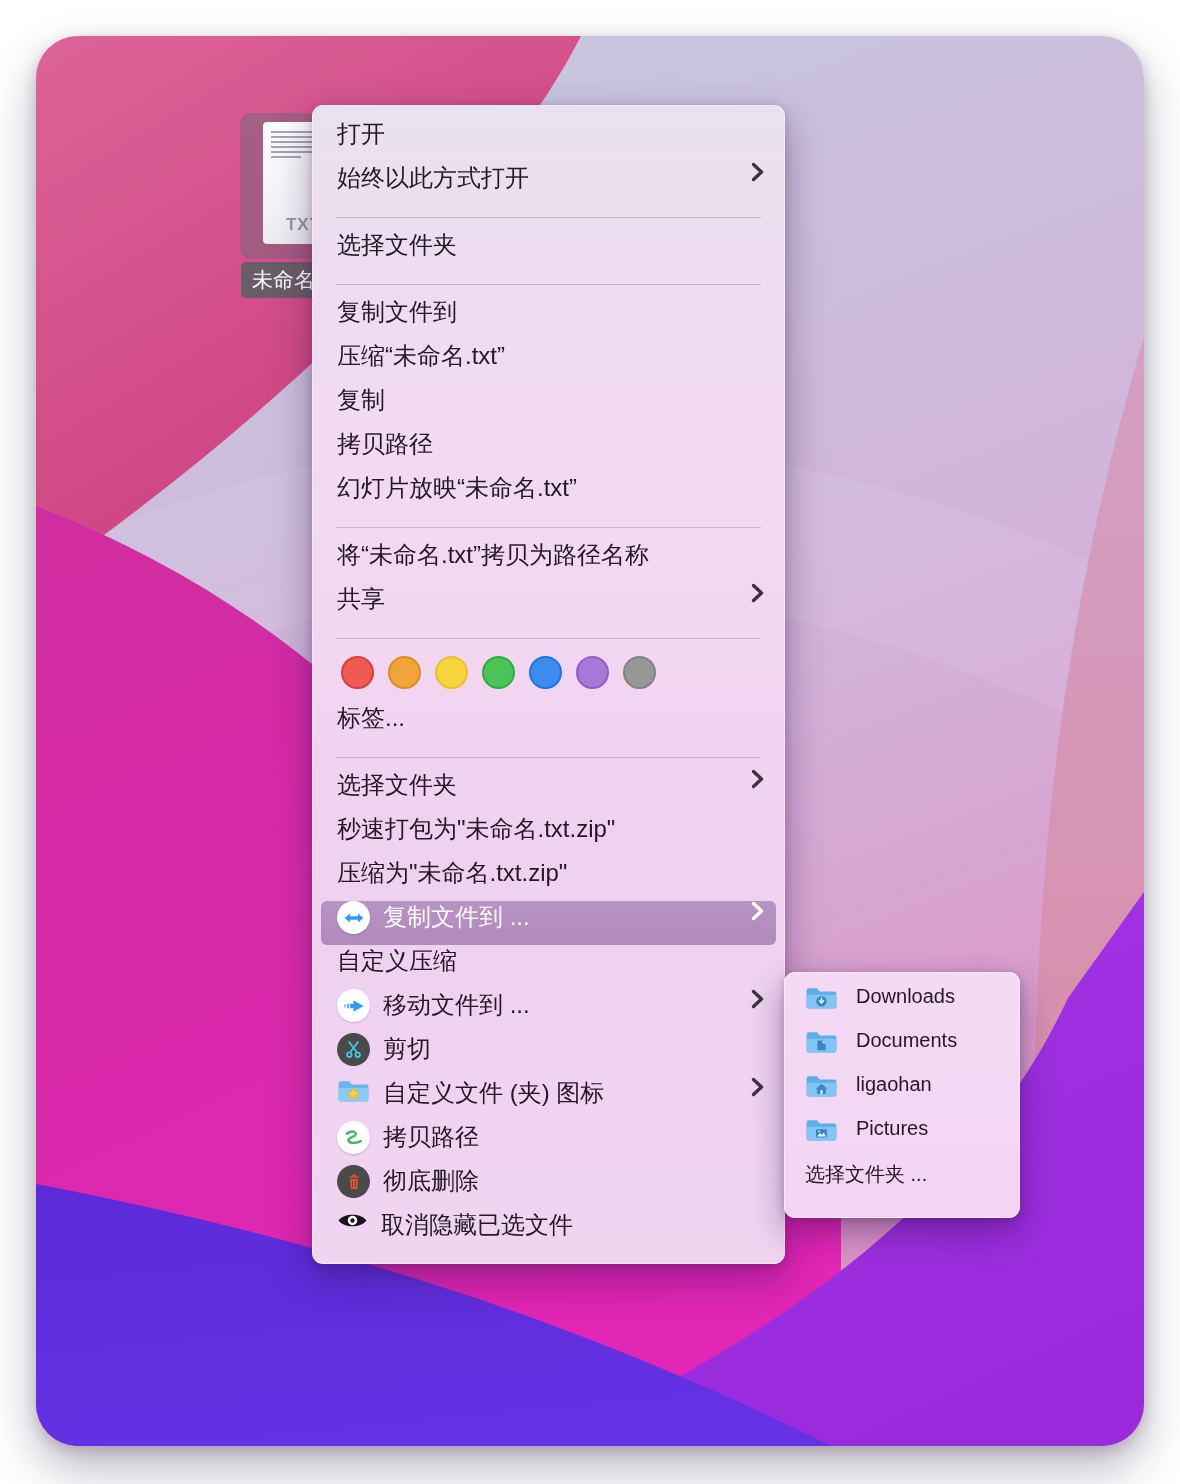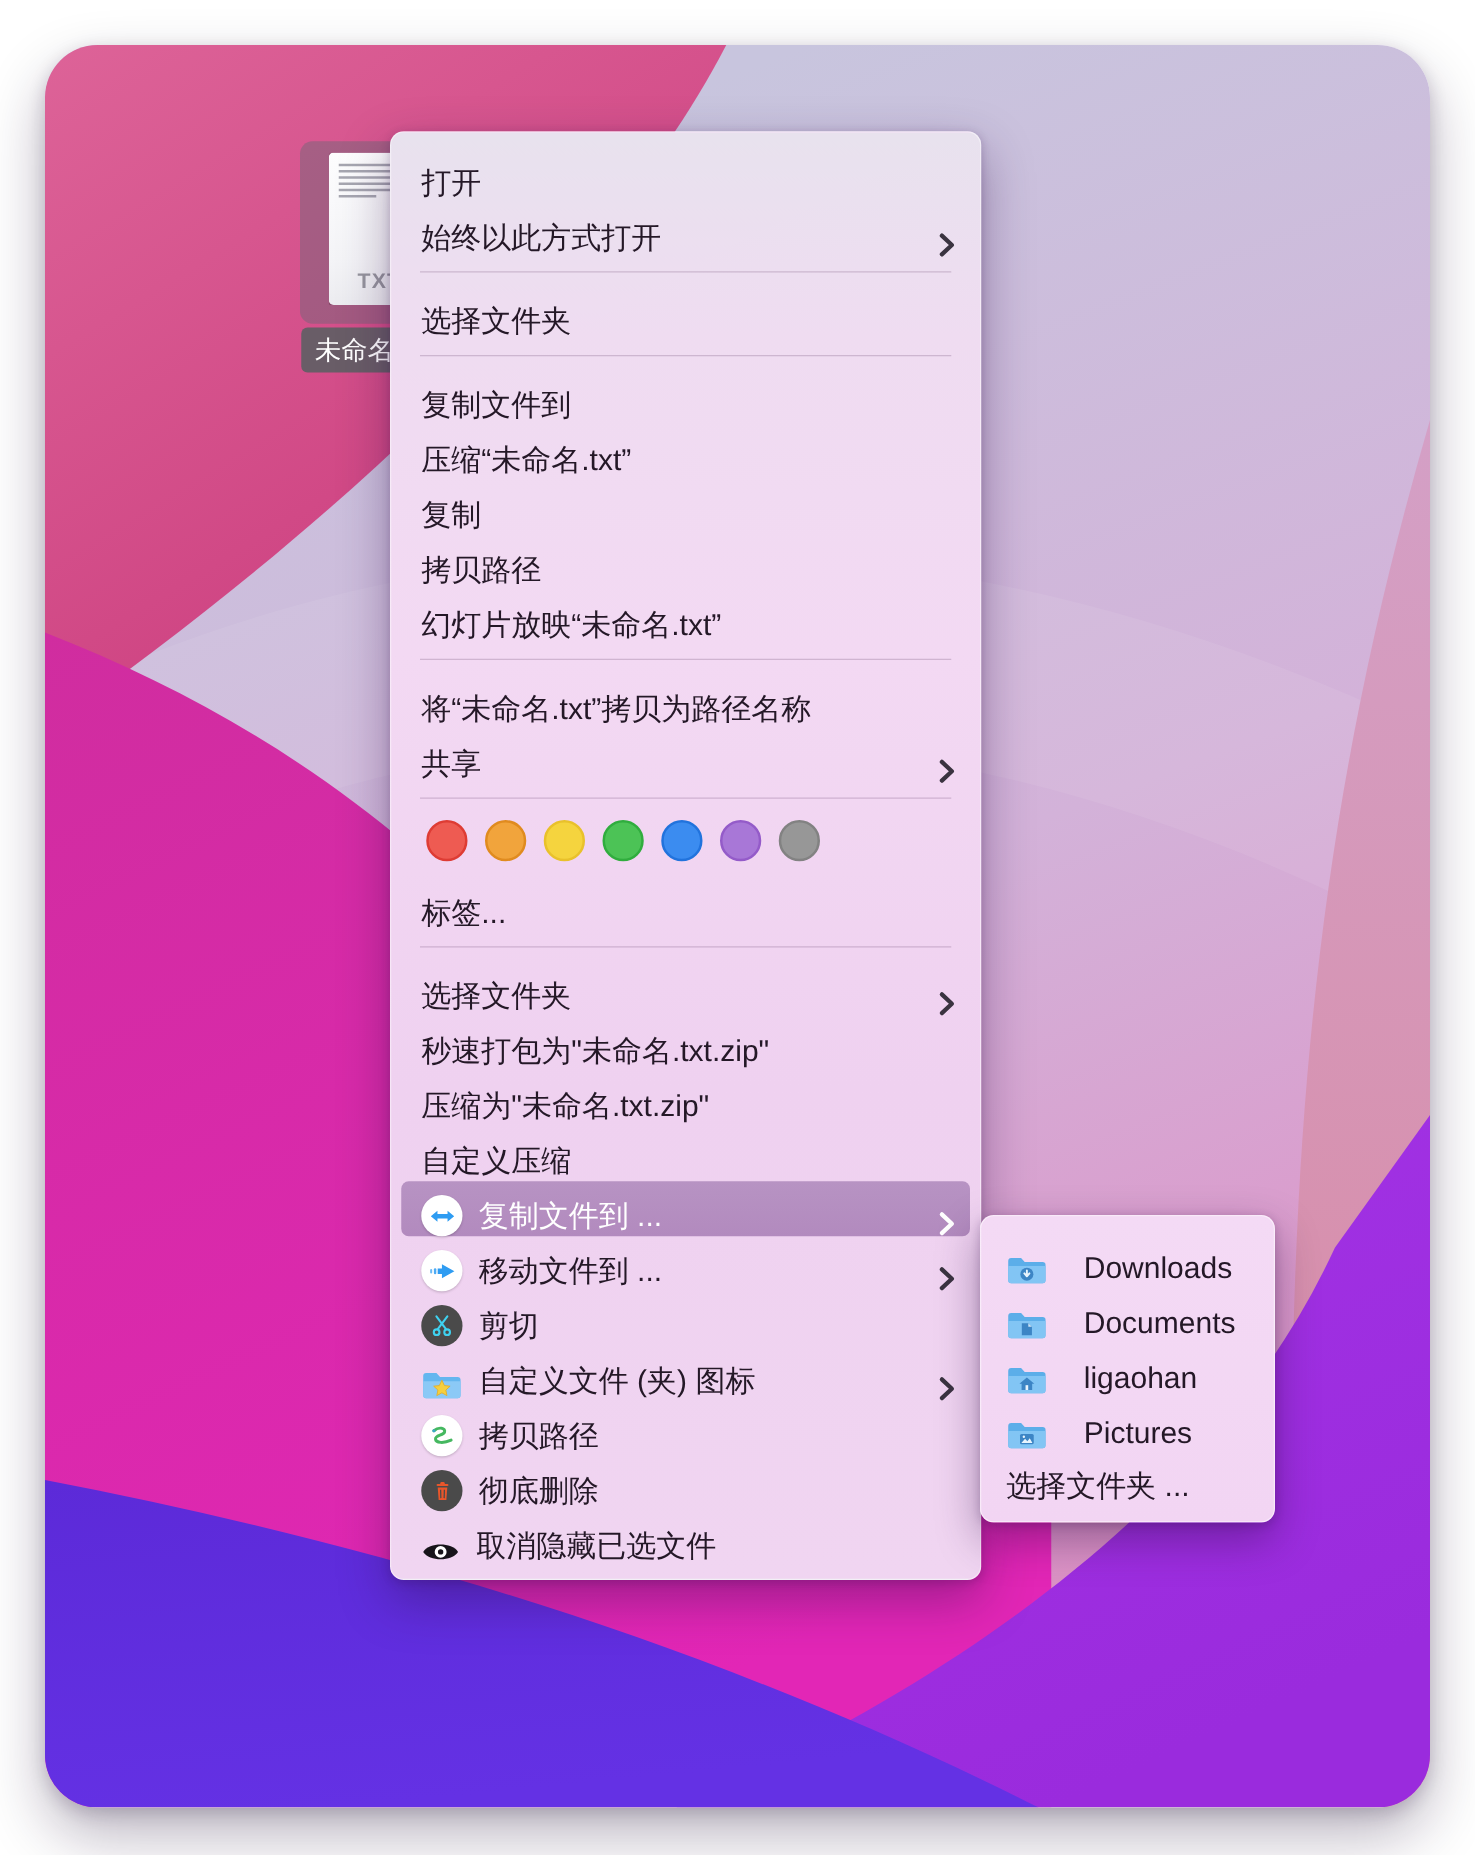--- a/index.html
+++ b/index.html
@@ -45,21 +45,21 @@
   
   .menu{
     position:absolute;left:312px;top:105px;width:473px;
     border-radius:11px;padding:12px 0 10px 0;box-sizing:border-box;
     background:linear-gradient(180deg,#e8e2ee 0%,#efdcf1 14%,#f3d9f3 36%,#efd1f0 66%,#f0d5f1 100%);
     border:1px solid rgba(255,255,255,.45);
     box-shadow:0 16px 40px rgba(45,12,70,.38), 0 2px 8px rgba(45,12,70,.20);
     z-index:5;
   }
   .mi{
-    height:44px;display:flex;align-items:flex-end;gap:13px;
+    height:44px;display:flex;align-items:flex-start;gap:13px;
     padding:0 20px 0 24px;font-size:24px;color:#241827;white-space:nowrap;
   }
   .mi .lbl{overflow:hidden;text-overflow:ellipsis;}
   .mi.hl{
     background:linear-gradient(180deg,#b793c3 0%,#b28abe 100%);
     border-radius:6px;margin:0 8px;padding:0 12px 0 16px;color:#ffffff;
   }
   .chev{margin-left:auto;display:flex;align-items:center;}
   .sep{height:1px;background:rgba(86,48,92,.22);margin:11px 23px;}
   .tags{height:44px;display:flex;align-items:center;gap:14px;padding:0 0 0 28px;margin-bottom:8px;}
@@ -71,22 +71,22 @@
   
   .submenu{
     position:absolute;left:784px;top:972px;width:236px;
     border-radius:11px;padding:12px 0;box-sizing:border-box;
     background:linear-gradient(180deg,#f4daf5 0%,#f2d5f3 100%);
     border:1px solid rgba(255,255,255,.5);
     box-shadow:0 14px 34px rgba(45,12,70,.40), 0 2px 8px rgba(45,12,70,.22);
     z-index:6;
   }
   .smi{
-    height:44px;display:flex;align-items:flex-end;gap:29px;
-    padding:0 14px 0 20px;font-size:24px;color:#241827;white-space:nowrap;
+    height:44px;display:flex;align-items:flex-start;gap:18px;
+    padding:0 14px 0 20px;font-size:20px;color:#241827;white-space:nowrap;
   }
 </style>
 </head>
 <body>
 
 <div class="desktop">
   <svg class="wall" viewBox="0 0 1108 1410" preserveAspectRatio="none">
     <defs>
       <linearGradient id="gBase" x1="0.55" y1="0" x2="0.85" y2="1">
         <stop offset="0" stop-color="#c8c5de"></stop>
@@ -205,37 +205,37 @@
           <path d="M2.5 2.5 L10.5 10 L2.5 17.5" fill="none" stroke="#3a3340" stroke-width="3.4" stroke-linecap="round" stroke-linejoin="round"></path>
         </svg>
       </span>
     </div>
     <div class="mi">
       <span class="lbl">秒速打包为"未命名.txt.zip"</span>
     </div>
     <div class="mi">
       <span class="lbl">压缩为"未命名.txt.zip"</span>
     </div>
-    <div class="mi">
-      <span class="lbl">自定义压缩</span>
-    </div>
     <div class="mi hl">
       <span class="ico">
         <span class="circ white">
           <svg viewBox="0 0 24 24" width="22" height="22">
             <path d="M7.6 7.2 L1.8 12 L7.6 16.8 V13.9 H16.4 V16.8 L22.2 12 L16.4 7.2 V10.1 H7.6 Z" fill="#2e9cf2"></path>
           </svg>
         </span>
       </span>
       <span class="lbl">复制文件到 ...</span>
       <span class="chev">
         <svg width="13" height="20" viewBox="0 0 13 20">
           <path d="M2.5 2.5 L10.5 10 L2.5 17.5" fill="none" stroke="#ffffff" stroke-width="3.4" stroke-linecap="round" stroke-linejoin="round"></path>
         </svg>
       </span>
+    </div>
+    <div class="mi">
+      <span class="lbl">自定义压缩</span>
     </div>
     <div class="mi">
       <span class="ico">
         <span class="circ white">
           <svg viewBox="0 0 24 24" width="22" height="22">
             <g fill="#2e9cf2">
               <rect x="1.2" y="10.1" width="1.8" height="3.8" rx="0.9" opacity="0.7"></rect>
               <rect x="4.5" y="9.3" width="2.1" height="5.4" rx="1" opacity="0.85"></rect>
               <path d="M11.5 5.8 L22.4 12 L11.5 18.2 V14.5 H7.8 V9.5 H11.5 Z"></path>
             </g>

